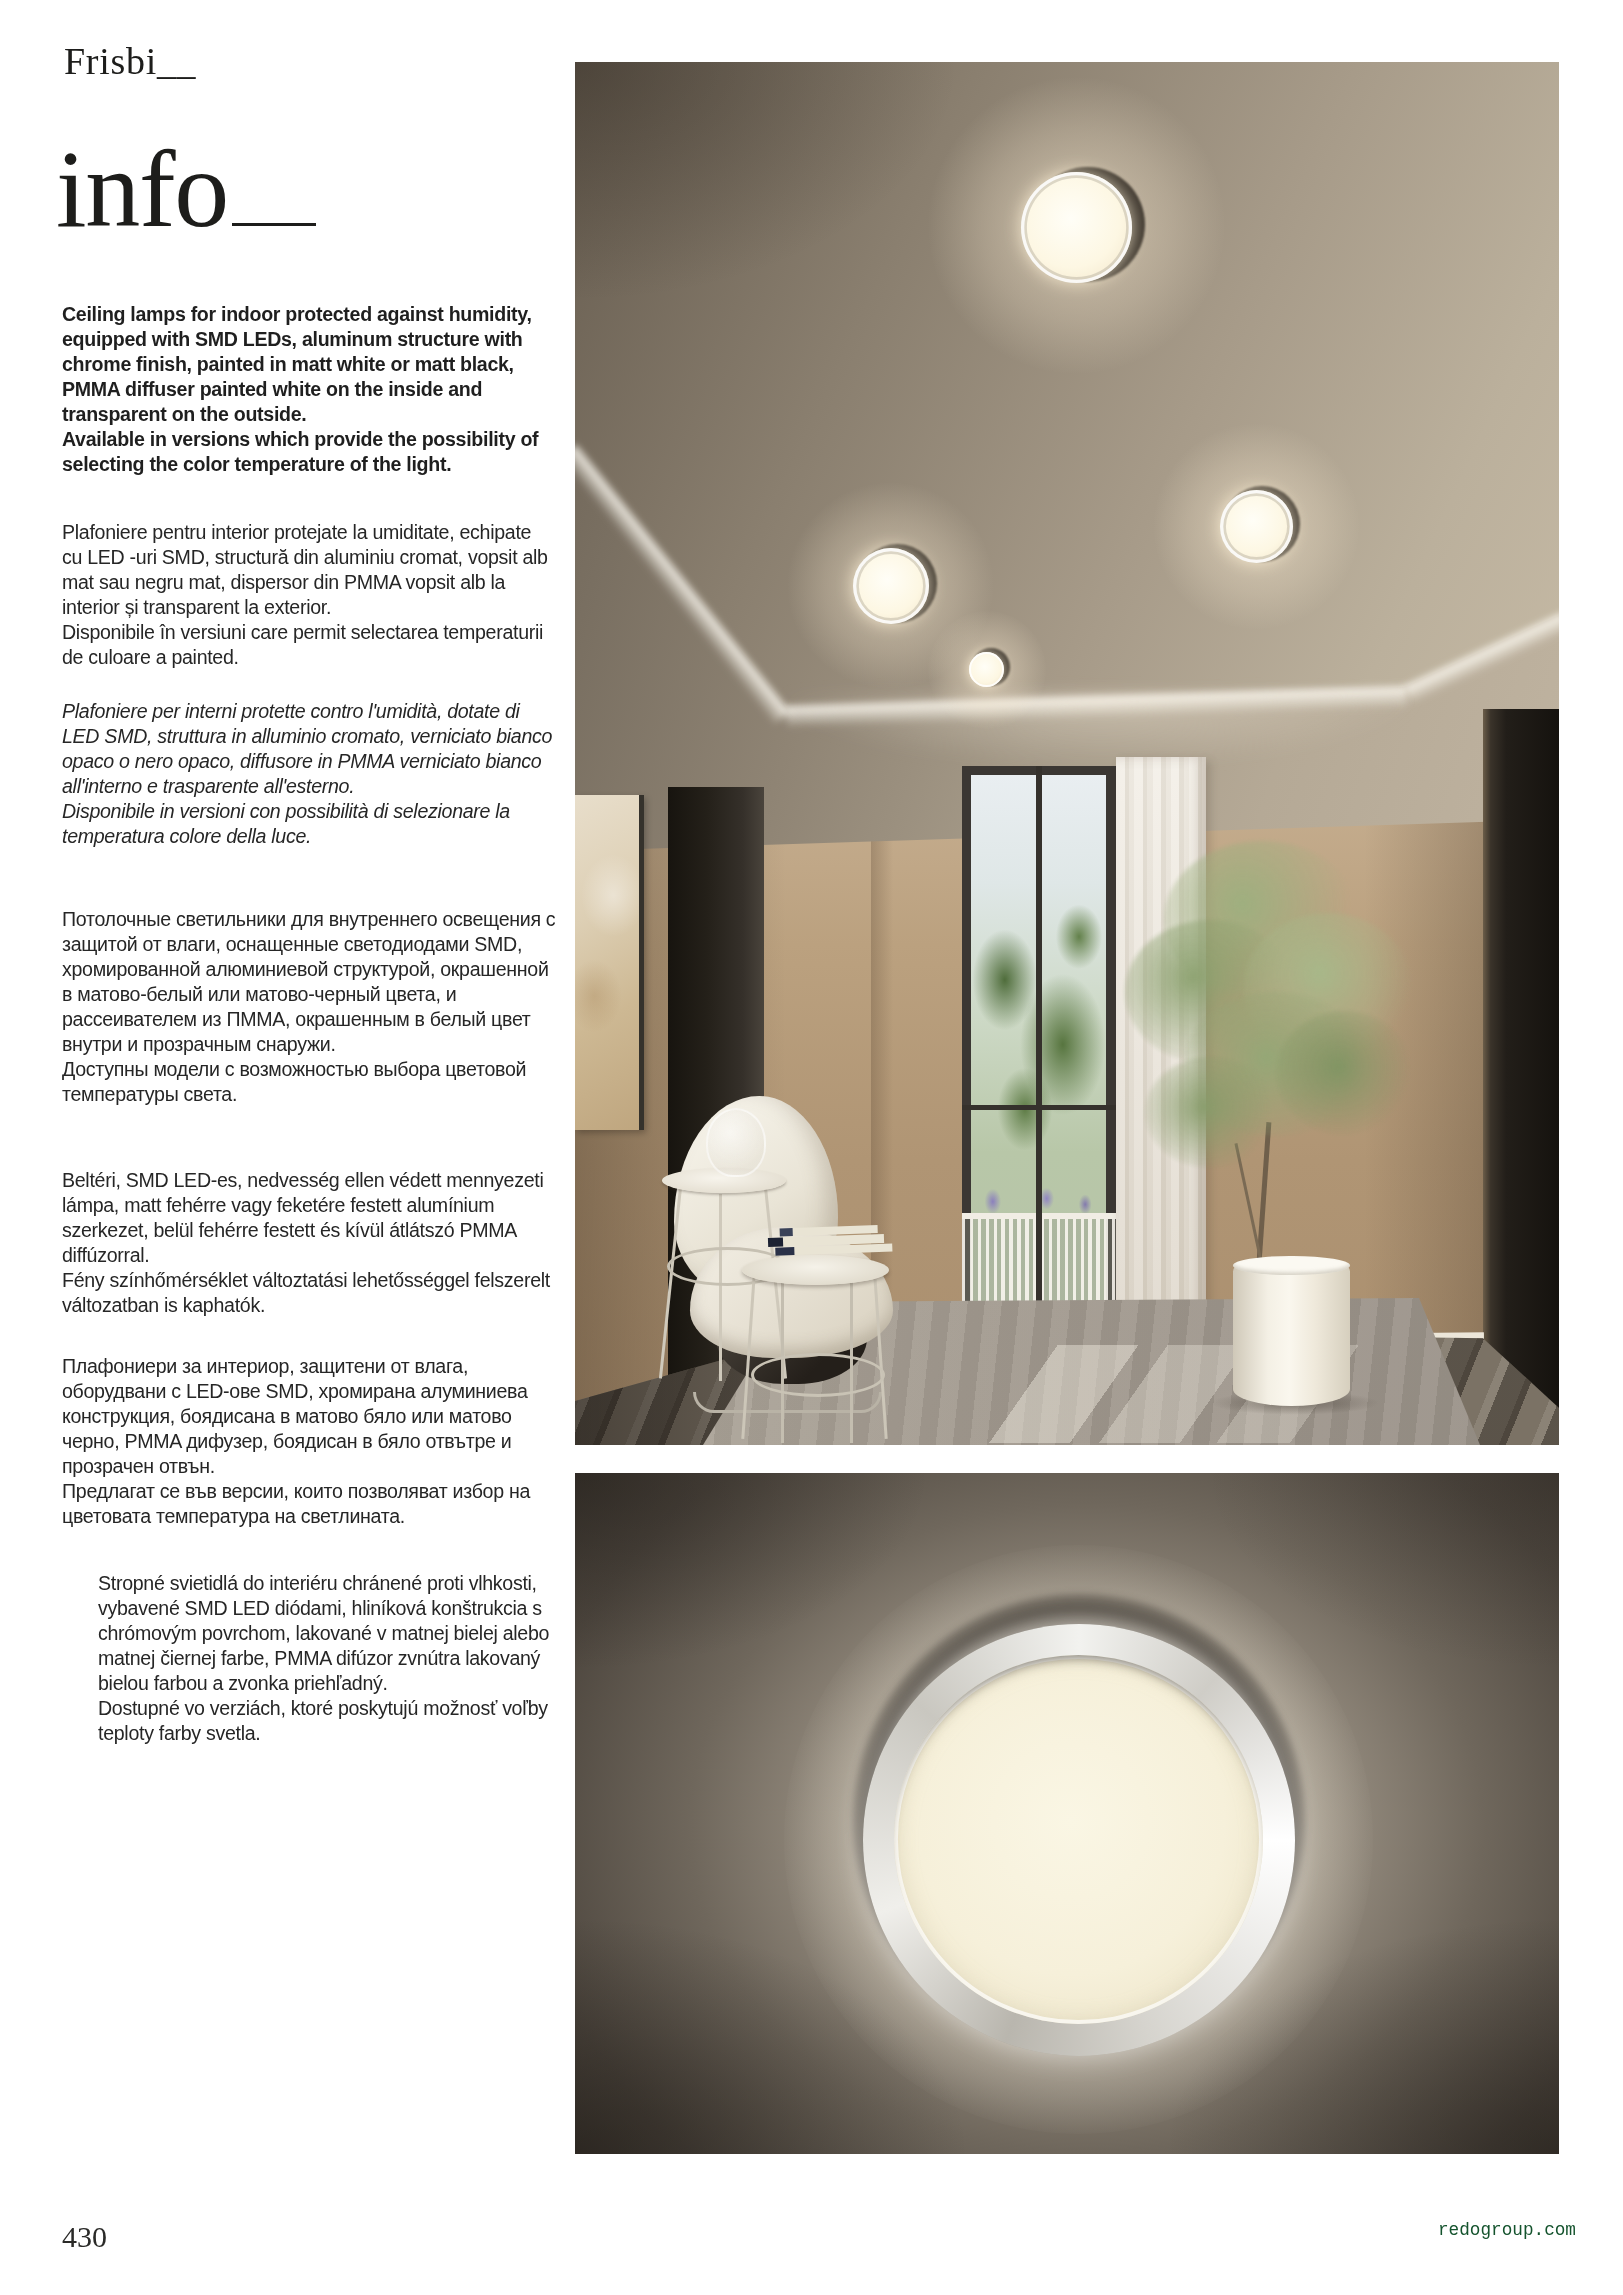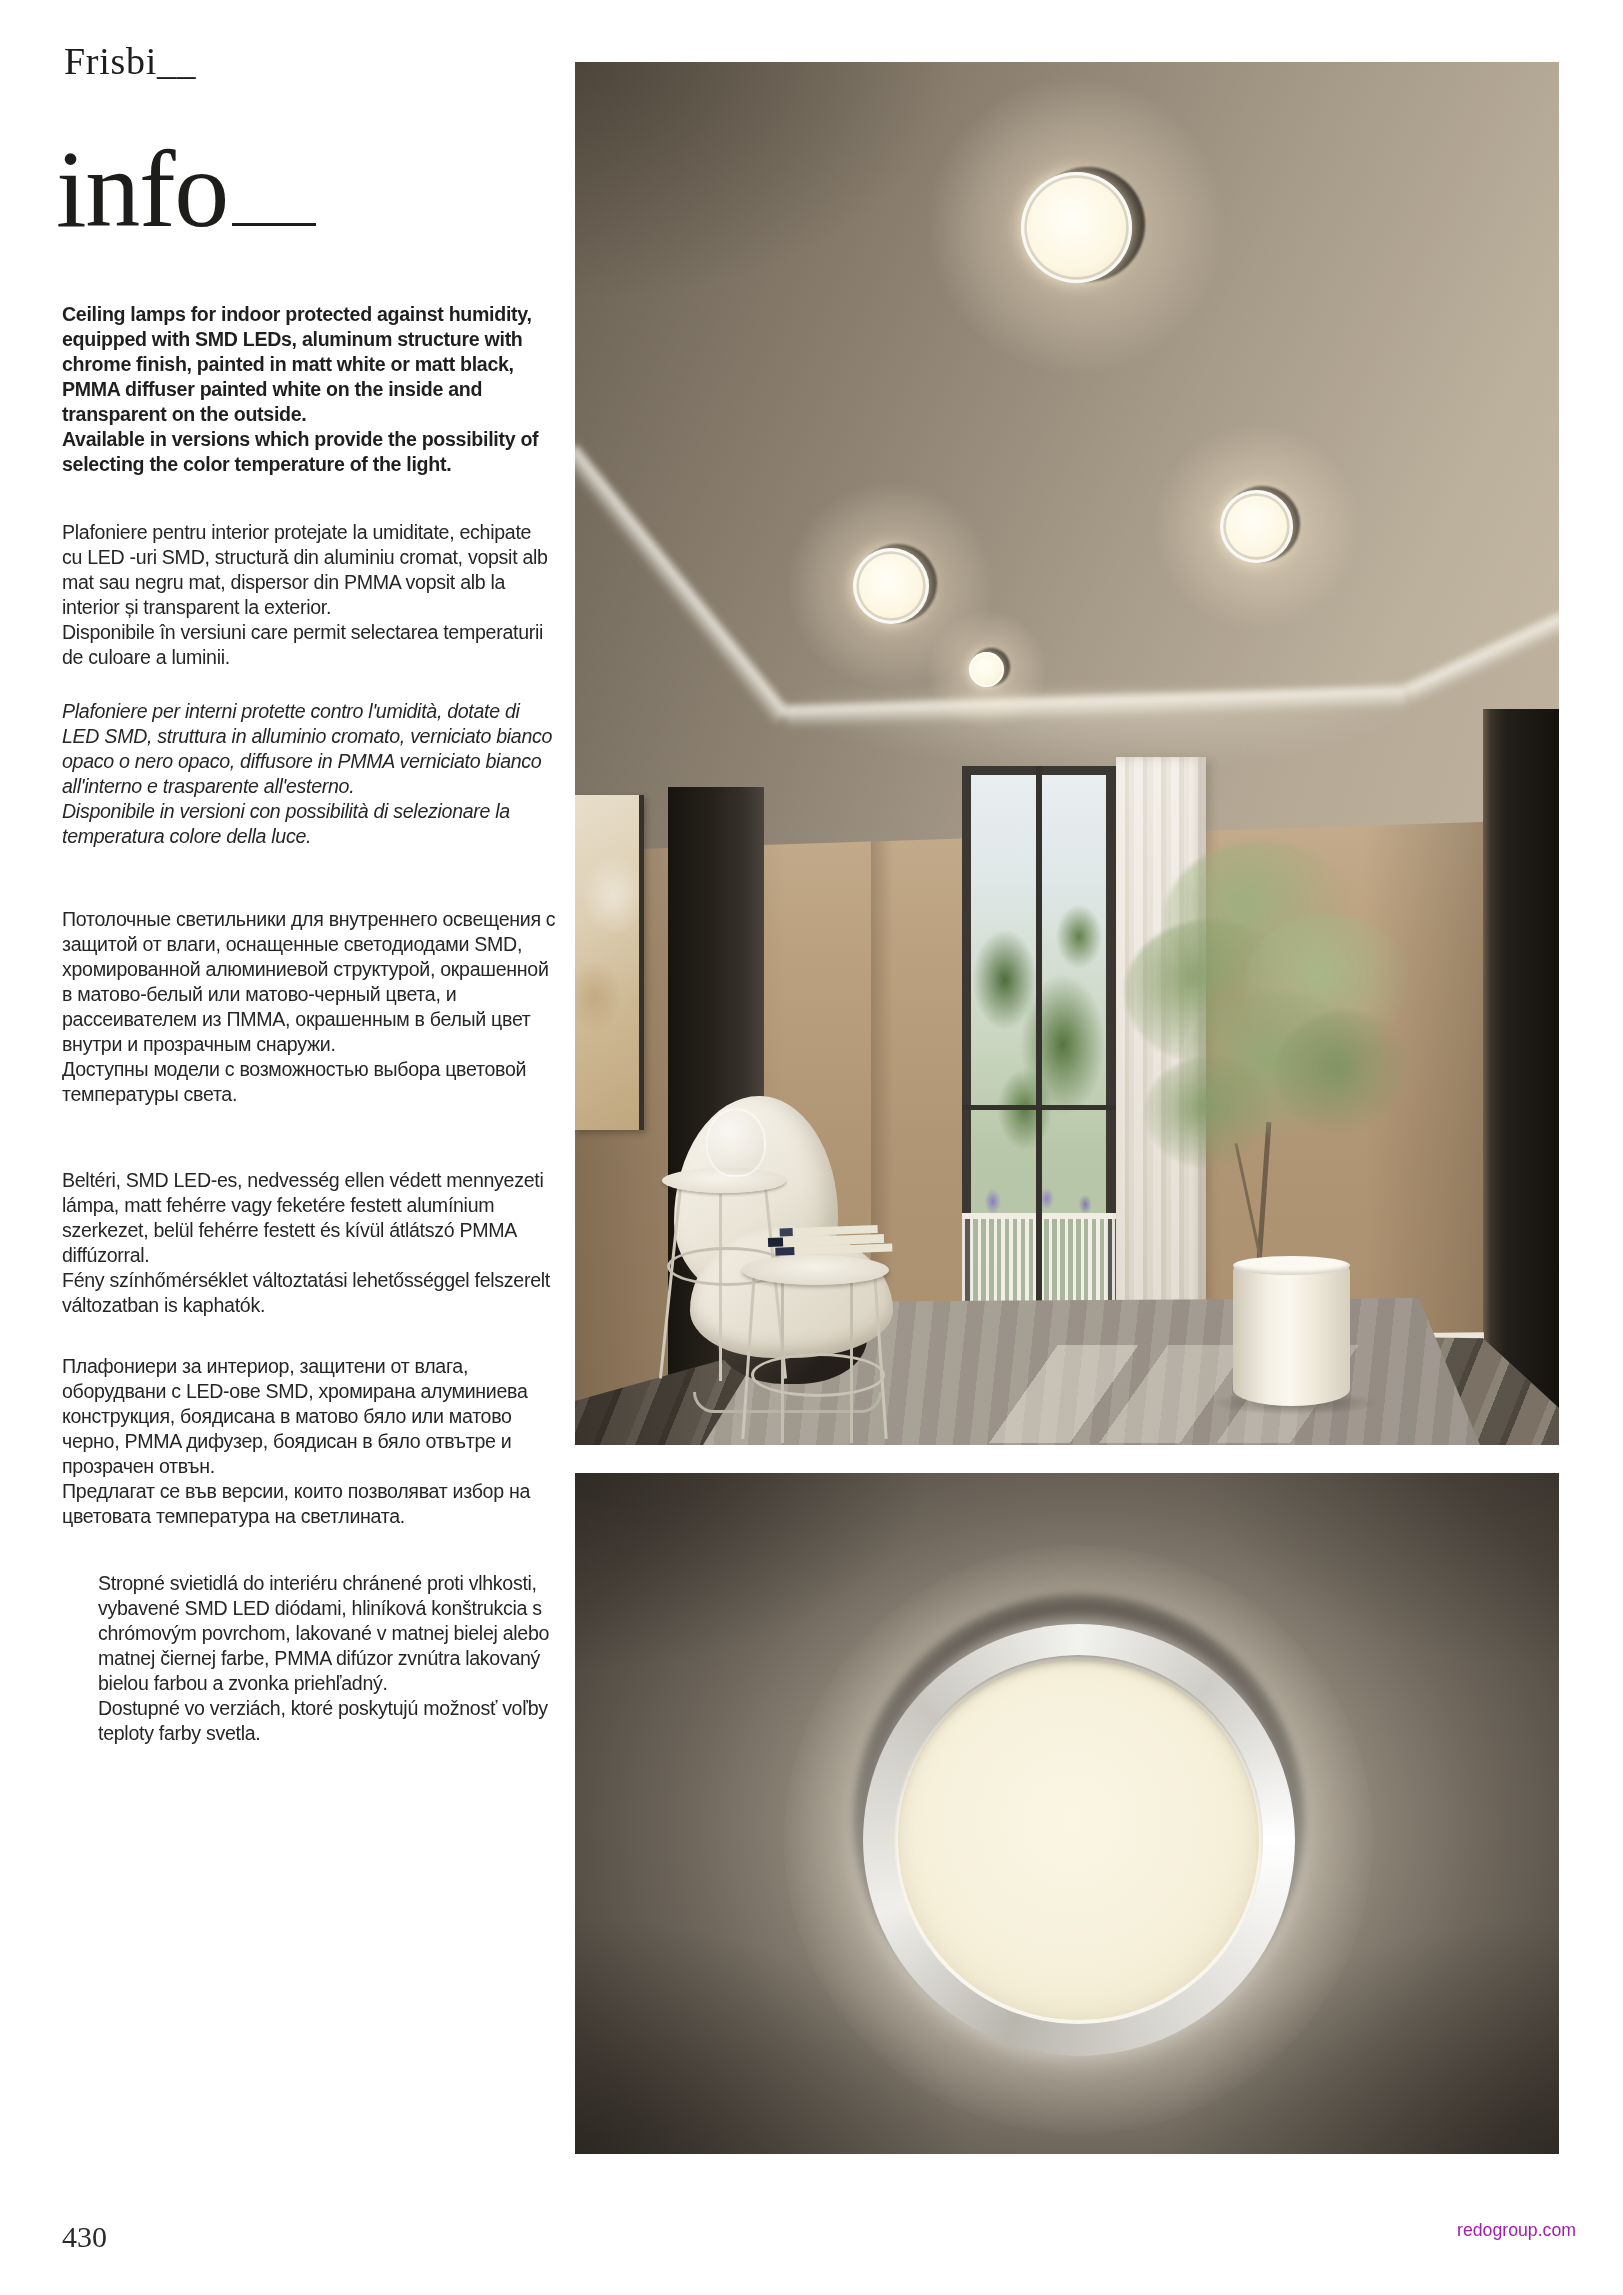--- a/index.html
+++ b/index.html
@@ -191,37 +191,37 @@
   .lamp2-ring{left:288px;top:151px;width:432px;height:432px;border-radius:50%;
         background:conic-gradient(from 0deg,#f2f2ef,#cfcdc7 40deg,#ffffff 90deg,#d6d4ce 160deg,#b9b6ae 200deg,#f0efeb 250deg,#c9c7c0 310deg,#f2f2ef 360deg);
         box-shadow:0 0 29px rgba(255,255,255,.4);}
   .lamp2-diffuser{left:319px;top:182px;width:369px;height:369px;border-radius:50%;
         background:radial-gradient(circle at 48% 45%,#faf6e4 0%,#f6f0da 55%,#efe7cc 80%,#e6dcbe 100%);
         box-shadow:inset 0 9.2px 10.5px -6.5px rgba(100,95,85,.8),inset 0 0 0 3.9px rgba(255,255,255,.7),inset 0 0 22px rgba(190,180,150,.4);}
 
   
   .pagenum{position:absolute;left:62px;top:2220px;font-family:"Liberation Serif",serif;
         font-size:30px;color:#2a2a28;}
-  .site{position:absolute;right:47px;top:2220px;font-size:17.7px;color:#a21caf;letter-spacing:0;}
+  .site{position:absolute;right:47px;top:2220px;font-size:17.7px;color:#14532d;letter-spacing:0;font-family:Liberation Mono, monospace;}
 </style>
 </head>
 <body>
 
 <div class="page">
 
   <div class="brand">Frisbi__</div>
   <div class="title-wrap">
     <span class="title-word">info</span><span class="title-line"></span>
   </div>
 
   <main>
     <p class="desc bold p-en">Ceiling lamps for indoor protected against humidity, equipped with SMD LEDs, aluminum structure with chrome finish, painted in matt white or matt black, PMMA diffuser painted white on the inside and transparent on the outside.
 Available in versions which provide the possibility of selecting the color temperature of the light.</p>
     <p class="desc p-ro">Plafoniere pentru interior protejate la umiditate, echipate cu LED -uri SMD, structură din aluminiu cromat, vopsit alb mat sau negru mat, dispersor din PMMA vopsit alb la interior și transparent la exterior.
-Disponibile în versiuni care permit selectarea temperaturii de culoare a luminii.</p>
+Disponibile în versiuni care permit selectarea temperaturii de culoare a painted.</p>
     <p class="desc p-it">Plafoniere per interni protette contro l'umidità, dotate di LED SMD, struttura in alluminio cromato, verniciato bianco opaco o nero opaco, diffusore in PMMA verniciato bianco all'interno e trasparente all'esterno.
 Disponibile in versioni con possibilità di selezionare la temperatura colore della luce.</p>
     <p class="desc p-ru">Потолочные светильники для внутреннего освещения с защитой от влаги, оснащенные светодиодами SMD, хромированной алюминиевой структурой, окрашенной в матово-белый или матово-черный цвета, и рассеивателем из ПММА, окрашенным в белый цвет внутри и прозрачным снаружи.
 Доступны модели с возможностью выбора цветовой температуры света.</p>
     <p class="desc p-hu">Beltéri, SMD LED-es, nedvesség ellen védett mennyezeti lámpa, matt fehérre vagy feketére festett alumínium szerkezet, belül fehérre festett és kívül átlátszó PMMA diffúzorral.
 Fény színhőmérséklet változtatási lehetősséggel felszerelt változatban is kaphatók.</p>
     <p class="desc p-bg">Плафониери за интериор, защитени от влага, оборудвани с LED-ове SMD, хромирана алуминиева конструкция, боядисана в матово бяло или матово черно, PMMA дифузер, боядисан в бяло отвътре и прозрачен отвън.
 Предлагат се във версии, които позволяват избор на цветовата температура на светлината.</p>
     <p class="desc p-sk">Stropné svietidlá do interiéru chránené proti vlhkosti, vybavené SMD LED diódami, hliníková konštrukcia s chrómovým povrchom, lakované v matnej bielej alebo matnej čiernej farbe, PMMA difúzor zvnútra lakovaný bielou farbou a zvonka priehľadný.
 Dostupné vo verziách, ktoré poskytujú možnosť voľby teploty farby svetla.</p>

